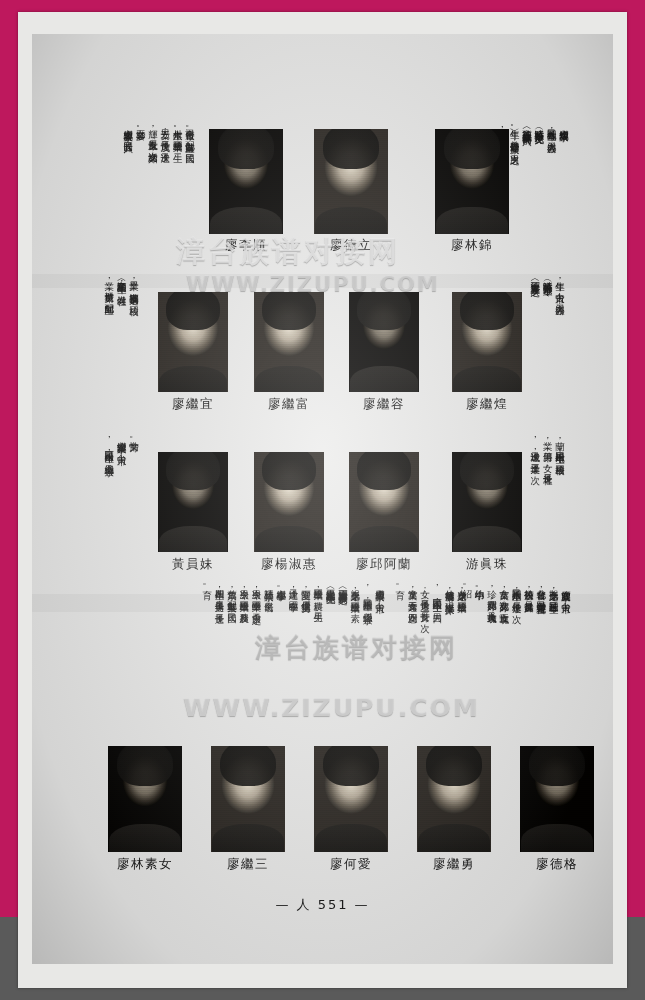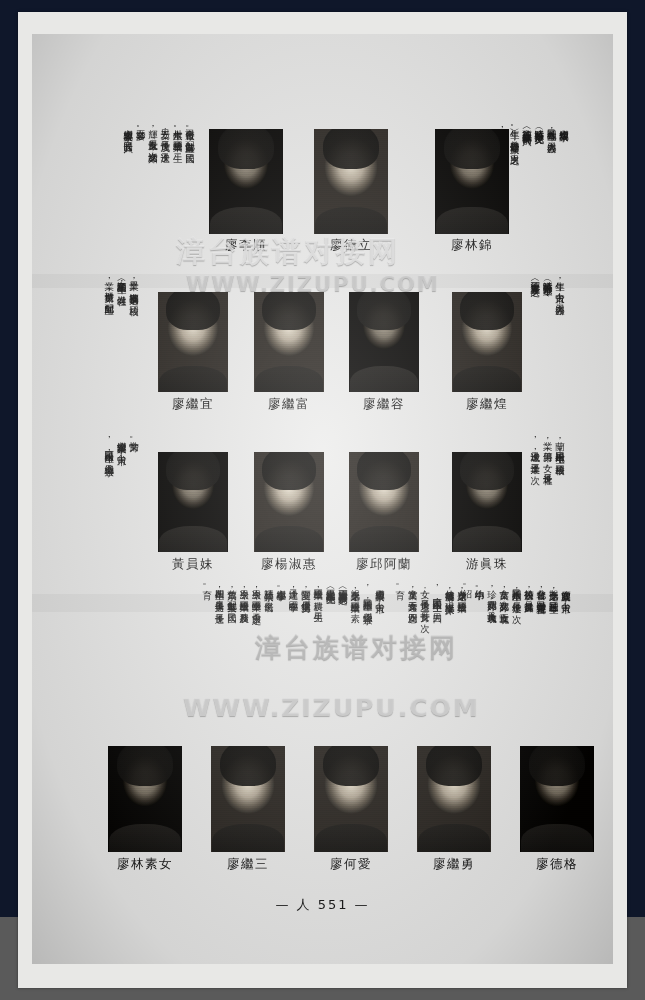--- a/index.html
+++ b/index.html
@@ -10,21 +10,21 @@
   body {
     width: 645px;
     height: 1000px;
     overflow: hidden;
     font-family: "DejaVu Sans", sans-serif;
   }
   #page {
     position: relative;
     width: 645px;
     height: 917px;
-    background: #0f172a;
+    background: #be185d;
   }
   
   .paper {
     position: absolute;
     left: 18px;
     top: 12px;
     width: 609px;
     height: 976px;
     background: #e8e8e6;
     box-shadow: 0 0 3px rgba(0,0,0,0.4);

